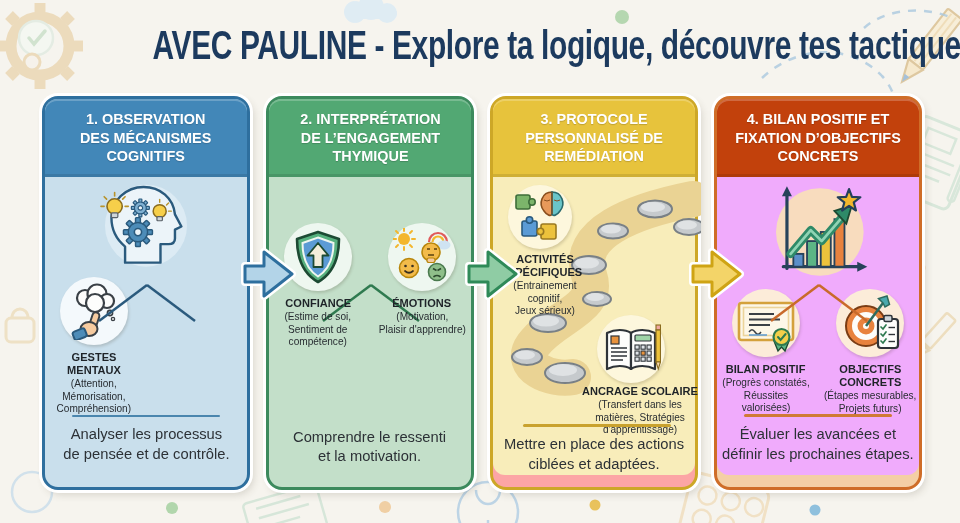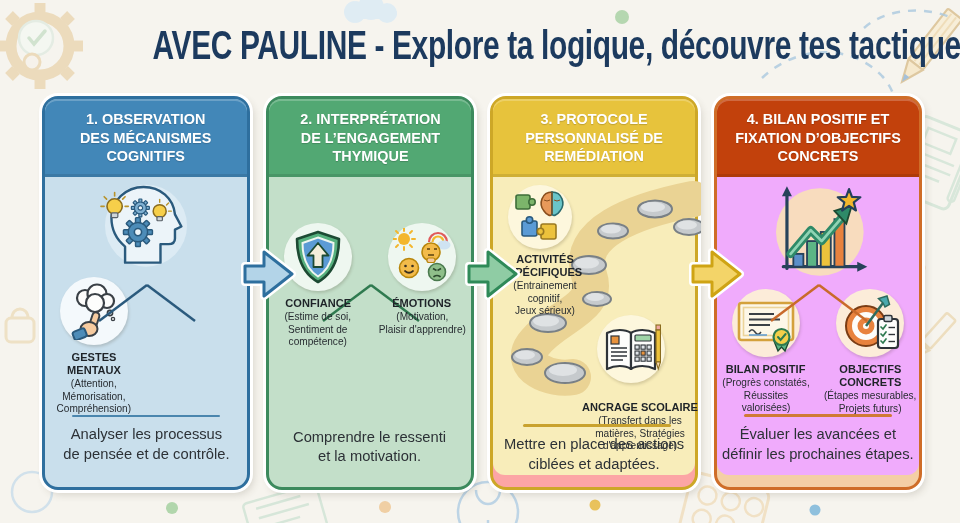--- a/index.html
+++ b/index.html
@@ -414,21 +414,21 @@
               <rect x="40" y="38" width="4.2" height="4.2" fill="#dfe4e8"></rect>
               <rect x="46" y="38" width="4.2" height="4.2" fill="#dfe4e8"></rect>
           </g>
           <g transform="translate(55,6)">
             <rect x="0" y="0" width="4.5" height="5" fill="#f0a8a0" stroke="#8a6c1e" stroke-width="1.1"></rect>
             <rect x="0" y="5" width="4.5" height="32" fill="#ecc23c" stroke="#8a6c1e" stroke-width="1.2"></rect>
             <polygon points="0,37 4.5,37 2.25,44" fill="#f6d9b0" stroke="#8a6c1e" stroke-width="1.1"></polygon>
           </g>
         </svg>
       </div>
-      <div class="abs" style="left:86px;top:208px;width:122px;margin-top:16px;">
+      <div class="abs" style="left:86px;top:208px;width:122px;">
         <div class="item-title" style="margin-top:0;">ANCRAGE SCOLAIRE</div>
         <div class="item-detail">(Transfert dans les
 matières, Stratégies
 d'apprentissage)</div>
       </div>
       <div class="divider"></div>
       <div class="summary">Mettre en place des actions
 ciblées et adaptées.</div>
     </div>
   </div>

